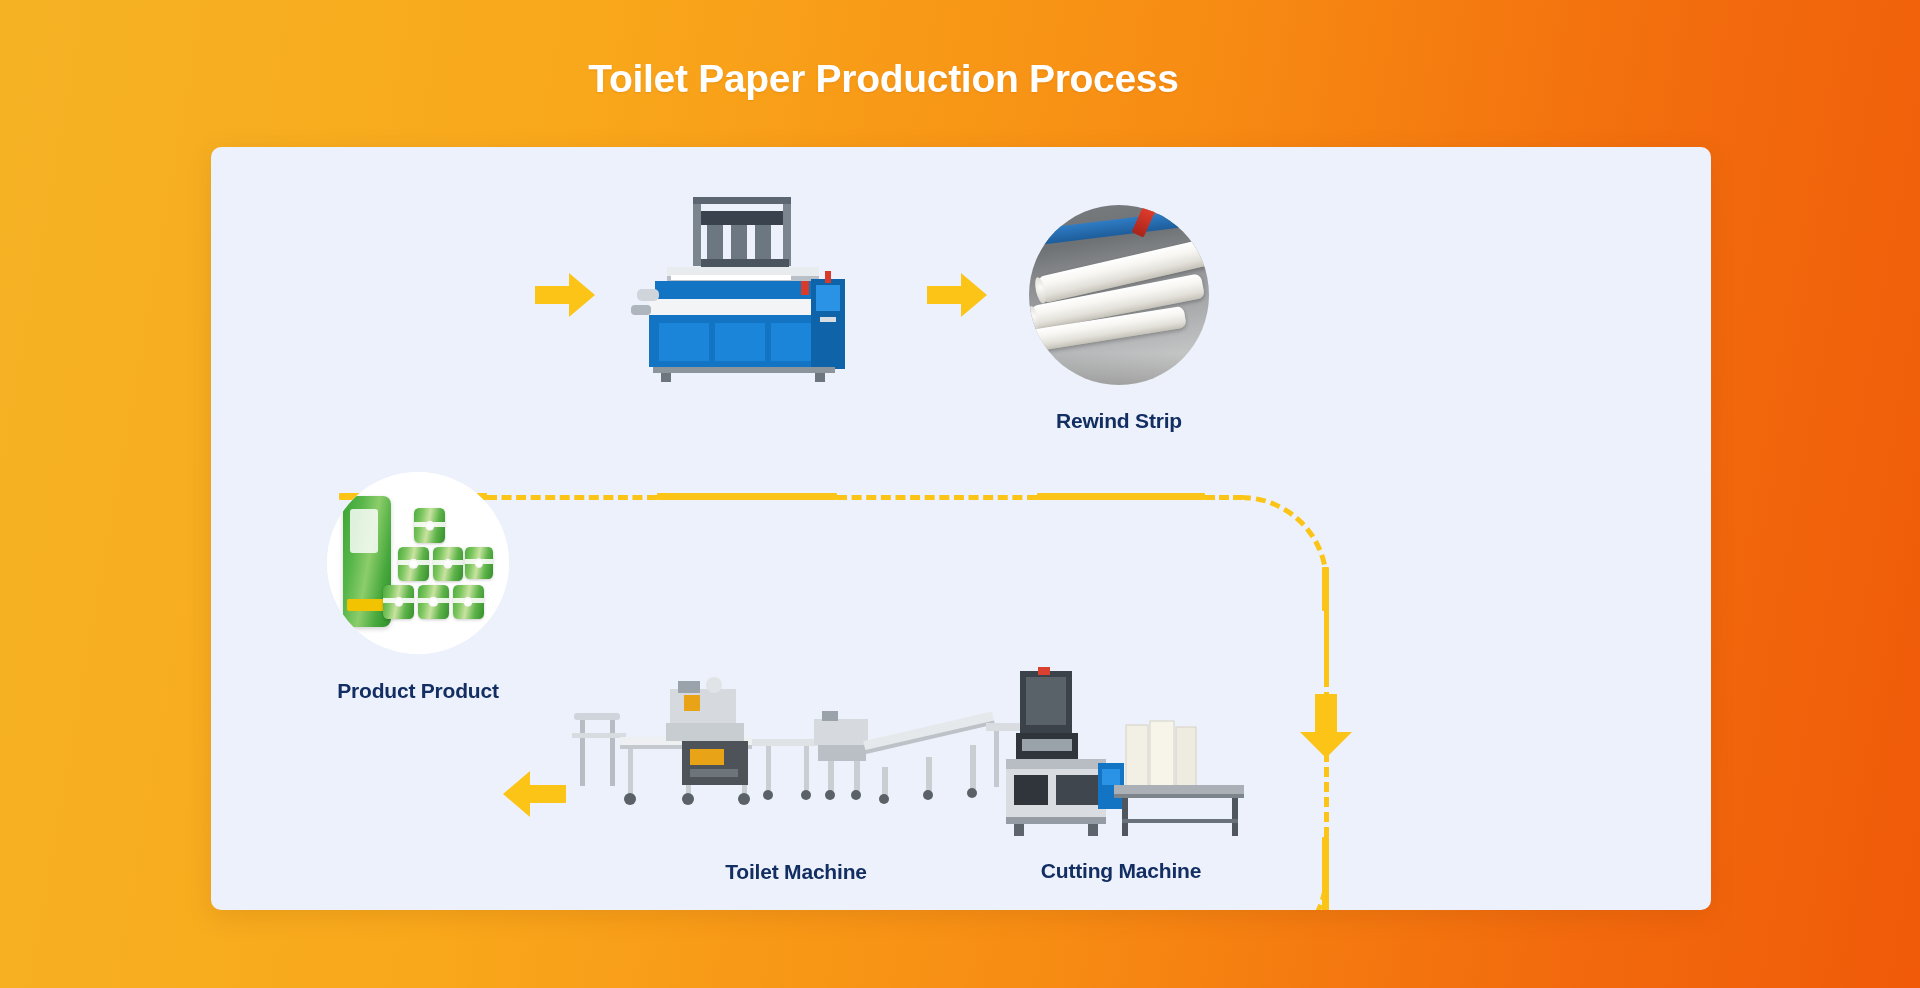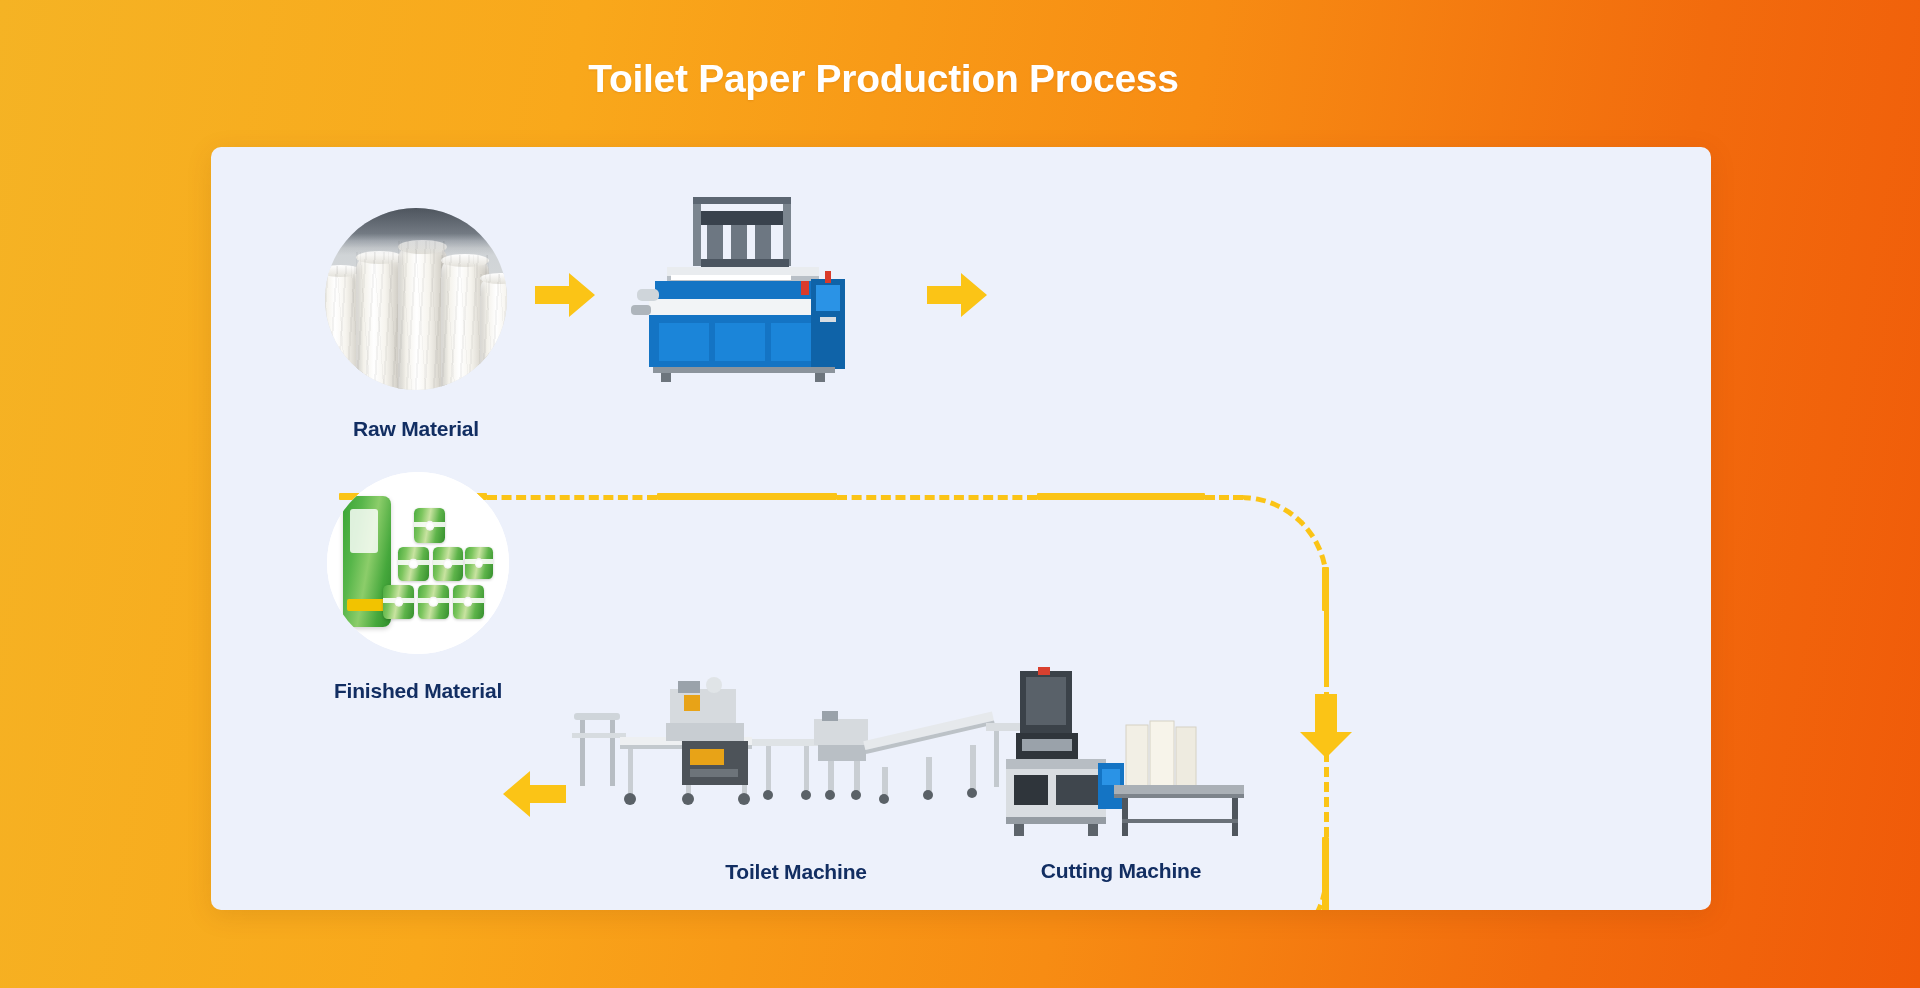--- a/index.html
+++ b/index.html
@@ -225,46 +225,20 @@
   <div class="rail-vert-dash" style="left:1113px; top:430px; height:100px;"></div>
   <div class="rail-vert-solid" style="left:1112px; top:430px; height:0px;"></div>
   <div class="rail-vert-dash" style="left:1113px; top:455px; height:415px;"></div>
   <div class="rail-vert-solid" style="left:1111px; top:420px; height:44px;"></div>
   <div class="rail-vert-solid" style="left:1111px; top:690px; height:125px;"></div>
 
   <div class="rail-corner" style="left:1028px; top:725px; width:90px; height:90px;
               border-left-color:transparent; border-top-color:transparent;
               border-bottom-right-radius:88px; border-top-right-radius:0; border-bottom-left-radius:0;"></div>
 
-  <div class="node" style="left:114px; top:61px; width:182px; height:290px;">
-
-    <div class="thumb-circle" style="left:0; top:0; width:182px; height:182px;">
-      <div class="photo-rawmaterial">
-        <div class="roll" style="left:-4%;  width:25%; height:74%;">
-            <div class="roll-top"></div>
-          </div>
-        <div class="roll" style="left:17%;  width:26%; height:82%;">
-            <div class="roll-top"></div>
-          </div>
-        <div class="roll" style="left:40%;  width:27%; height:88%;">
-            <div class="roll-top"></div>
-          </div>
-        <div class="roll" style="left:64%;  width:26%; height:80%;">
-            <div class="roll-top"></div>
-          </div>
-        <div class="roll" style="left:85%;  width:24%; height:70%;">
-            <div class="roll-top"></div>
-          </div>
-        <div style="position:absolute;left:0;top:0;width:100%;height:26%;
-                    background:linear-gradient(rgba(40,46,54,0.55),rgba(40,46,54,0));"></div>
-      </div>
-    </div>
-
-    <div class="node-label" style="left:-20px; top:209px; width:222px;">Raw Material</div>
-  </div>
 
   <div class="arrow-shape" style="left:322px; top:121px; width:64px; height:54px;">
     <svg width="64" height="54" viewBox="0 0 64 54">
       <path d="M2,18 L36,18 L36,5 L62,27 L36,49 L36,36 L2,36 Z" fill="#FBC416"></path>
     </svg>
   </div>
 
   <div class="node" style="left:404px; top:46px; width:265px; height:305px;">
 
     <div style="position:absolute; left:0; top:0; width:265px; height:200px;">
@@ -309,20 +283,42 @@
     </div>
 
   </div>
 
   <div class="arrow-shape" style="left:714px; top:121px; width:64px; height:54px;">
     <svg width="64" height="54" viewBox="0 0 64 54">
       <path d="M2,18 L36,18 L36,5 L62,27 L36,49 L36,36 L2,36 Z" fill="#FBC416"></path>
     </svg>
   </div>
 
+  <div class="node" style="left:818px; top:58px; width:180px; height:290px;">
+
+    <div class="thumb-circle" style="left:0; top:0; width:180px; height:180px;">
+      <div class="photo-rewindstrip">
+        <div class="strip-bluebar"></div>
+        <div class="strip-redpiece"></div>
+        <div class="tube" style="left:6%;  top:40%; width:96%; height:15%; transform:rotate(-13deg);">
+          <div class="tube-cap"></div>
+        </div>
+        <div class="tube" style="left:2%;  top:56%; width:96%; height:14%; transform:rotate(-11deg);">
+          <div class="tube-cap"></div>
+        </div>
+        <div class="tube" style="left:-2%; top:70%; width:90%; height:12%; transform:rotate(-9deg);">
+          <div class="tube-cap"></div>
+        </div>
+        <div style="position:absolute;left:0;bottom:0;width:100%;height:18%;
+                    background:linear-gradient(rgba(0,0,0,0),rgba(0,0,0,0.22));"></div>
+      </div>
+    </div>
+
+    <div class="node-label" style="left:-12px; top:204px; width:204px;">Rewind Strip</div>
+  </div>
 
   <div class="arrow-shape" style="left:1085px; top:545px; width:60px; height:68px;">
     <svg width="60" height="68" viewBox="0 0 60 68">
       <path d="M19,2 L41,2 L41,40 L56,40 L30,66 L4,40 L19,40 Z" fill="#FBC416"></path>
     </svg>
   </div>
 
   <div class="node" style="left:775px; top:520px; width:270px; height:290px;">
 
     <div style="position:absolute; left:0; top:0; width:270px; height:175px;">
@@ -462,16 +458,16 @@
           <div class="mr-band"></div>
             <div class="mr-dot"></div>
         </div>
         <div class="mini-roll" style="left:76%; top:41%; width:15%; height:18%;">
           <div class="mr-band"></div>
             <div class="mr-dot"></div>
         </div>
       </div>
     </div>
 
-    <div class="node-label" style="left:-24px; top:207px; width:230px;">Finished Material</div>
+    <div class="node-label" style="left:-24px; top:207px; width:230px;">Product Product</div>
   </div>
 
 </div>
 
 </body></html>

